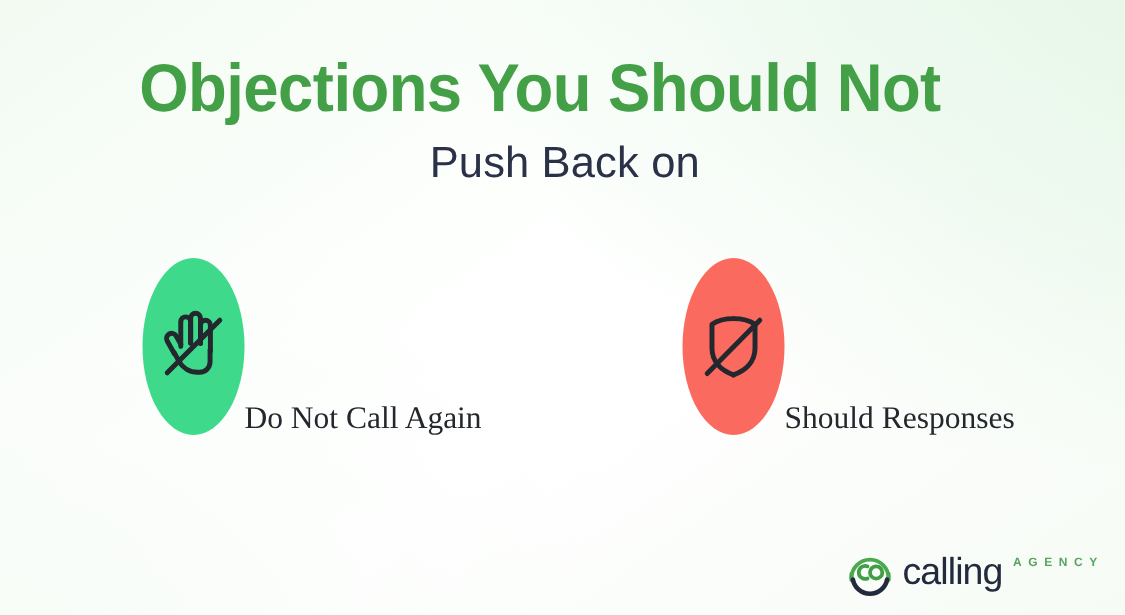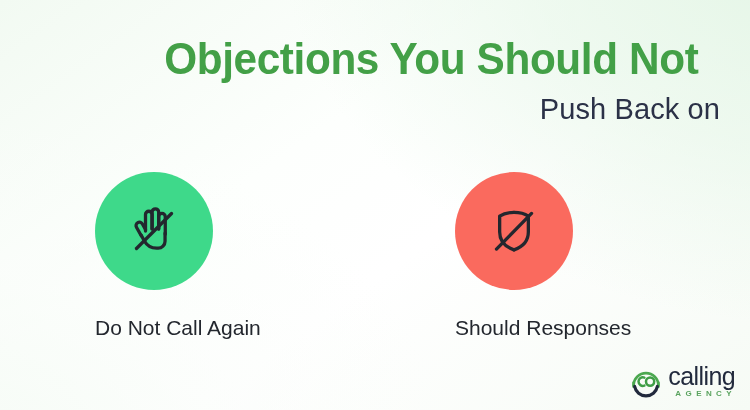--- a/index.html
+++ b/index.html
@@ -22,21 +22,21 @@
       linear-gradient(145deg, #f2faf2 0%, #fdfffd 38%, #ffffff 58%, #f6fbf5 100%);
     overflow: hidden;
   }
 
   
   .heading {
     position: absolute;
     left: 0;
     top: 36px;
     width: 720px;
-    text-align: right;
+    text-align: center;
   }
   .title-main {
     display: block;
     font-family: "Liberation Sans Narrow", "Liberation Sans", sans-serif;
     font-size: 45px;
     font-weight: bold;
     line-height: 1.0;
     letter-spacing: -0.4px;
     color: #43a047;
     transform: scaleX(0.94);
@@ -62,22 +62,22 @@
     top: 172px;
     width: 750px;
     display: flex;
     justify-content: center;
     align-items: flex-start;
     gap: 160px;
   }
   .item {
     width: 200px;
     display: flex;
-    flex-direction: column;
-    align-items: flex-start;
+    align-items: flex-end;
+    font-family: Liberation Serif, serif;
   }
   .badge {
     width: 118px;
     height: 118px;
     border-radius: 50%;
     display: flex;
     align-items: center;
     justify-content: center;
   }
   .badge svg {
@@ -102,21 +102,21 @@
     align-items: center;
     gap: 5px;
   }
   .logo-mark {
     width: 34px;
     height: 32px;
     flex: 0 0 auto;
   }
   .logo-text {
     display: flex;
-    flex-direction: column;
+    flex-direction: row;
     align-items: stretch;
     line-height: 1;
   }
   .logo-word {
     font-family: "Liberation Sans", sans-serif;
     font-size: 25px;
     font-weight: normal;
     letter-spacing: -0.6px;
     color: #222a3d;
     line-height: 0.95;

